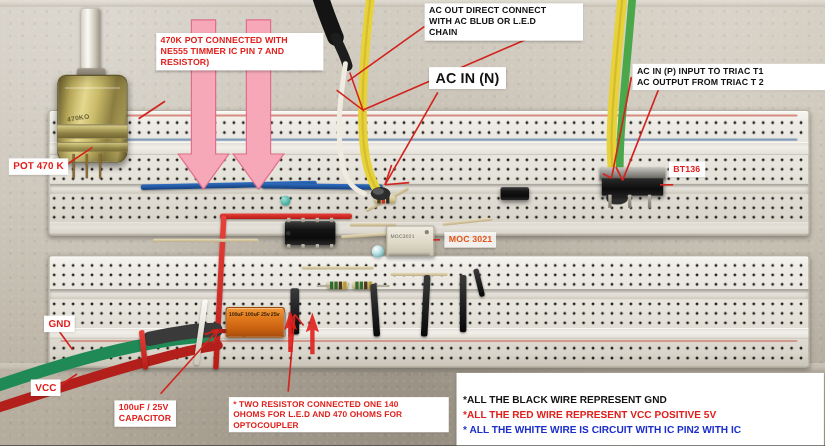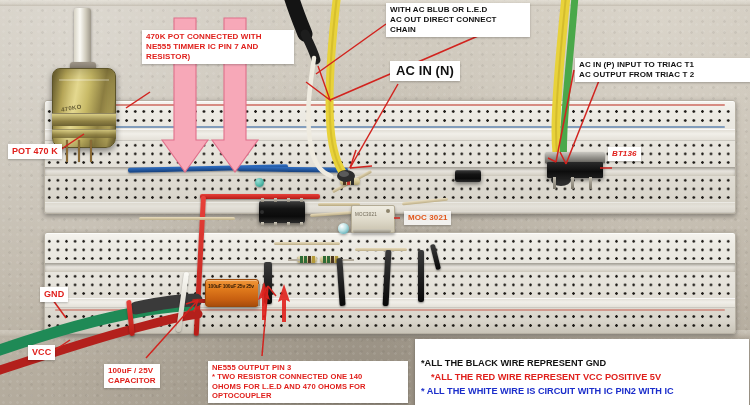--- a/index.html
+++ b/index.html
@@ -195,21 +195,21 @@
   .callout.red{color:#e0201c;}
   .callout.black{color:#111;}
   .callout.orange{color:#e2561a;}
 
   .note-block{
     position:absolute;background:#fff;padding:18px 6px;line-height:1.5;
     box-shadow:0 1px 3px rgba(0,0,0,.3);
   }
   .note-block div{font-weight:bold;white-space:nowrap;}
   .nb-black{color:#111;}
-  .nb-red{color:#e0201c;margin-left:10px;}
+  .nb-red{color:#e0201c;}
   .nb-blue{color:#1b2ecb;}
 
   svg.overlay{position:absolute;inset:0;width:750px;height:405px;pointer-events:none;}
 </style>
 </head>
 <body>
 
 <div id="stage">
 
   <div class="wall"></div>
@@ -419,22 +419,22 @@
     </g>
   </svg>
 
   <div class="callout red" style="left:142px;top:30px;width:144px;font-size:8px;">
     <div>470K POT CONNECTED WITH</div>
     <div>NE555 TIMMER IC PIN 7 AND</div>
     <div>RESISTOR)</div>
   </div>
 
   <div class="callout black" style="left:386px;top:3px;width:136px;font-size:8px;">
+    <div>AC OUT DIRECT CONNECT</div>
     <div>WITH AC BLUB OR L.E.D</div>
-    <div>AC OUT DIRECT CONNECT</div>
     <div>CHAIN</div>
   </div>
 
   <div class="callout black" style="left:390px;top:61px;font-size:13px;padding:2px 6px;">
     <div>AC IN (N)</div>
   </div>
 
   <div class="callout black" style="left:575px;top:58px;width:168px;font-size:8px;">
     <div>AC IN (P) INPUT TO TRIAC T1</div>
     <div>AC OUTPUT FROM TRIAC T 2</div>
@@ -445,35 +445,34 @@
   </div>
 
   <div class="callout red" style="left:40px;top:287px;font-size:9px;">
     <div>GND</div>
   </div>
 
   <div class="callout red" style="left:28px;top:345px;font-size:9px;">
     <div>VCC</div>
   </div>
 
-  <div class="callout red" style="left:608px;top:147px;font-size:8px;font-style:italic;">
+  <div class="callout red" style="left:608px;top:147px;font-size:8px;">
     <div>BT136</div>
   </div>
 
   <div class="callout orange" style="left:404px;top:211px;font-size:8px;background:rgba(255,255,255,.82);">
     <div>MOC 3021</div>
   </div>
 
   <div class="callout red" style="left:104px;top:364px;font-size:8px;">
     <div>100uF / 25V</div>
     <div>CAPACITOR</div>
   </div>
 
   <div class="callout red" style="left:208px;top:361px;width:192px;font-size:7.6px;">
-    <div>NE555 OUTPUT PIN 3</div>
     <div>* TWO RESISTOR CONNECTED ONE 140</div>
     <div>OHOMS FOR L.E.D AND 470 OHOMS FOR</div>
     <div>OPTOCOUPLER</div>
   </div>
 
   <div class="note-block" style="left:415px;top:339px;width:322px;font-size:9.2px;">
     <div class="nb-black">*ALL THE BLACK WIRE  REPRESENT GND</div>
     <div class="nb-red">*ALL THE RED WIRE REPRESENT  VCC POSITIVE 5V</div>
     <div class="nb-blue">* ALL THE WHITE WIRE IS CIRCUIT WITH IC PIN2 WITH IC</div>
   </div>

